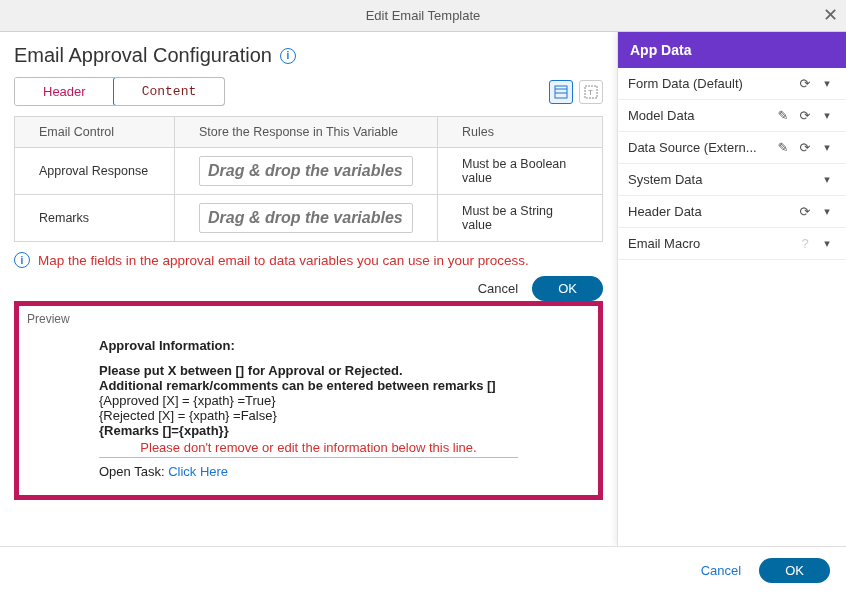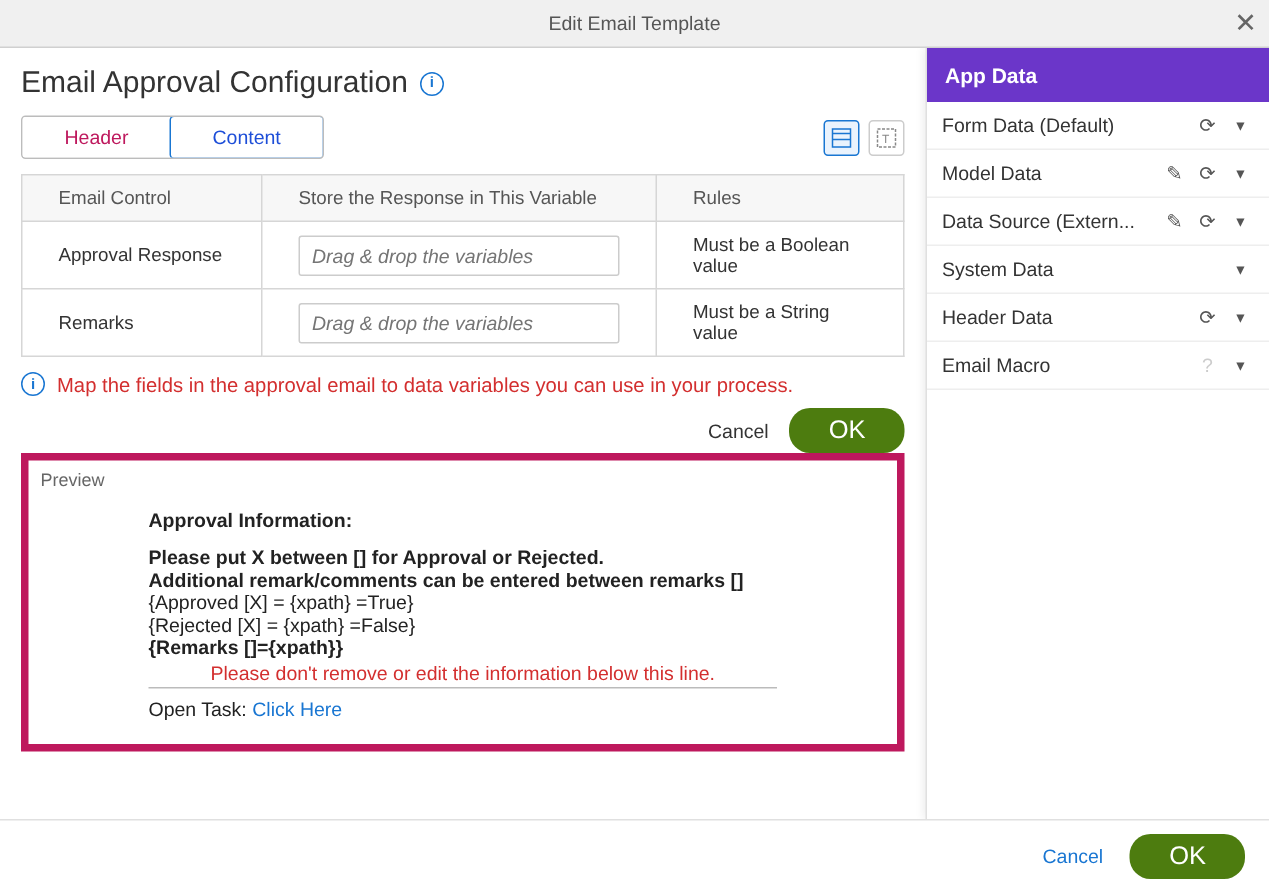--- a/index.html
+++ b/index.html
@@ -13,36 +13,36 @@
   .left-pane { flex: 1; padding: 12px 14px; overflow: hidden; }
   .right-pane { width: 229px; border-left: 1px solid #e0e0e0; box-shadow: -2px 0 6px rgba(0,0,0,0.08); display: flex; flex-direction: column; }
 
   .section-title { font-size: 20px; color: #333; font-weight: 400; display: inline-flex; align-items: center; gap: 8px; margin-bottom: 10px; }
   .info-circle { width: 16px; height: 16px; border: 1.5px solid #1976d2; border-radius: 50%; display: inline-flex; align-items: center; justify-content: center; color: #1976d2; font-size: 10px; font-weight: bold; font-style: normal; cursor: pointer; }
 
   .tabs-row { display: flex; align-items: center; margin-bottom: 10px; }
   .tab-group { display: inline-flex; border: 1px solid #bcbcbc; border-radius: 3px; overflow: hidden; }
   .tab { padding: 6px 28px; cursor: pointer; font-size: 13px; }
   .tab.inactive { background: #fff; color: #be185d; }
-  .tab.active { background: #fff; color: #1d4ed8; border: 1px solid #1976d2; border-radius: 3px; margin: -1px; }
+  .tab.active { background: #fff; color: #7f1d1d; border: 1px solid #1976d2; border-radius: 3px; margin: -1px; font-family: Liberation Mono, monospace; }
   .tabs-spacer { flex: 1; }
   .toolbar-icon { width: 24px; height: 24px; border: 1px solid #ccc; border-radius: 3px; margin-left: 6px; display: inline-flex; align-items: center; justify-content: center; cursor: pointer; color: #1976d2; }
   .toolbar-icon.active { border-color: #1976d2; background: #eaf3fd; }
 
   table.form-grid { width: 100%; border-collapse: collapse; border: 1px solid #d6d6d6; }
   table.form-grid th, table.form-grid td { border: 1px solid #d6d6d6; padding: 8px 24px; text-align: left; font-weight: normal; font-size: 12.5px; }
   table.form-grid th { background: #f7f7f7; color: #555; }
-  .drop-input { width: 100%; border: 1px solid #ccc; border-radius: 2px; padding: 5px 8px; font-style: italic; color: #888; font-size: 13px; }
+  .drop-input { width: 100%; border: 1px solid #ccc; border-radius: 2px; padding: 5px 8px; font-style: italic; color: #888; font-size: 16px; font-weight: bold; }
 
   .hint-row { display: flex; align-items: center; gap: 8px; margin-top: 10px; color: #d32f2f; font-size: 13.5px; }
   .hint-row .info-circle { border-color: #1976d2; color: #1976d2; }
 
   .inner-actions { display: flex; justify-content: flex-end; align-items: center; gap: 14px; margin-top: 8px; }
   .link-btn { color: #333; cursor: pointer; font-size: 13px; }
-  .ok-btn { background: #4d7c0f; color: #fff; border: none; border-radius: 14px; padding: 5px 26px; font-size: 17px; cursor: pointer; }
+  .ok-btn { background: #0369a1; color: #fff; border: none; border-radius: 14px; padding: 5px 26px; font-size: 13px; cursor: pointer; }
 
   .preview-box { border: 5px solid #be185d; padding: 0; }
   .preview-label { padding: 6px 8px; font-size: 12px; color: #666; }
   .preview-body { padding: 6px 80px 16px 80px; font-size: 13px; color: #222; }
   .preview-body .bold { font-weight: bold; }
   .preview-body .warn { color: #d32f2f; text-align: center; margin: 2px 0 2px; }
   .preview-body hr { border: none; border-top: 1px solid #bbb; margin: 2px 0 6px; }
   .preview-body a.link { color: #1976d2; text-decoration: none; }
 
   .panel-header { background: #6b36c9; color: #fff; font-weight: bold; padding: 10px 12px; font-size: 14px; }

